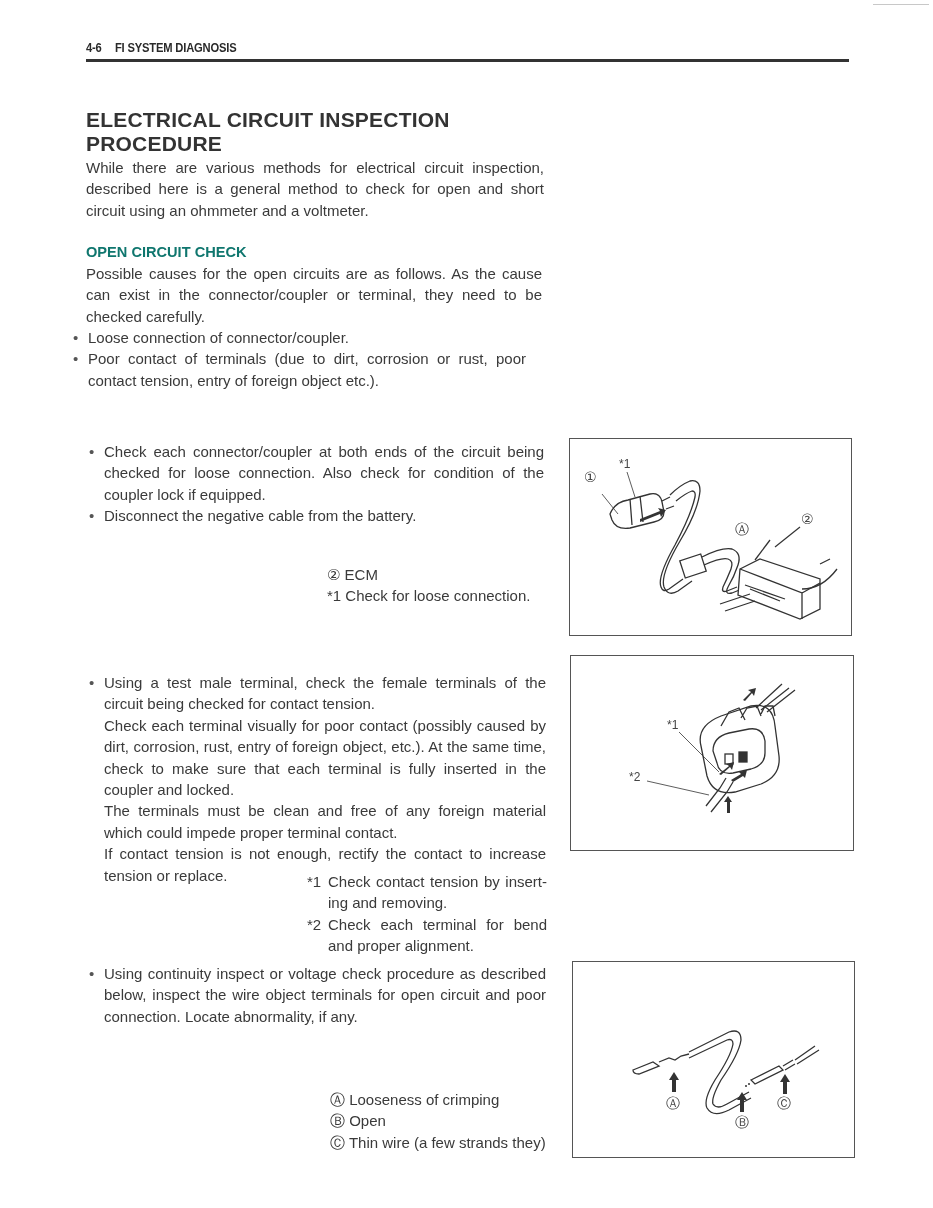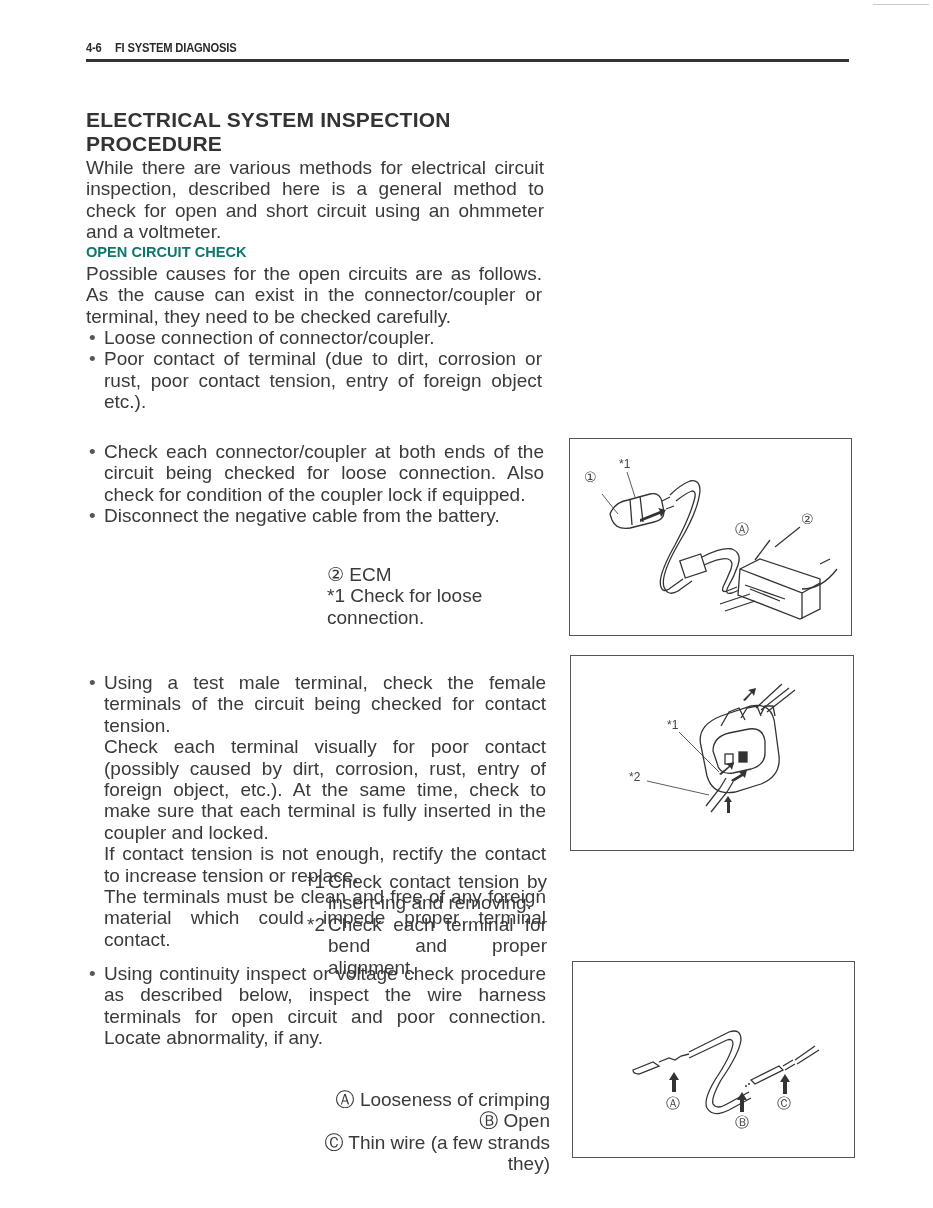--- a/index.html
+++ b/index.html
@@ -5,69 +5,69 @@
     html, body { margin: 0; padding: 0; }
     body {
       width: 933px; height: 1208px; background: #ffffff; position: relative; overflow: hidden;
       font-family: "Liberation Sans", "DejaVu Sans", sans-serif; color: #333333;
     }
     .corner-line { position: absolute; left: 873px; top: 4px; width: 56px; height: 1px; background: #c8c8c8; }
     .header { position: absolute; left: 86px; top: 40px; font-family: "Liberation Sans", sans-serif; font-weight: bold; font-size: 13px; color: #2a2a2a; letter-spacing: -0.2px; transform: scaleX(0.86); transform-origin: left top; white-space: nowrap; }
     .header .pg { margin-right: 12px; }
     .header-rule { position: absolute; left: 86px; top: 59px; width: 763px; height: 3px; background: #333; }
     .title { position: absolute; left: 86px; top: 108px; font-weight: bold; font-size: 21px; line-height: 24px; color: #333; letter-spacing: 0.2px; }
-    .text { position: absolute; font-size: 19px; line-height: 21.4px; color: #3a3a3a; }
+    .text { position: absolute; font-size: 15px; line-height: 21.4px; color: #3a3a3a; }
     .just { text-align: justify; text-align-last: left; }
     .intro { left: 86px; top: 157px; width: 458px; }
     .subhead { position: absolute; left: 86px; top: 244px; font-weight: bold; font-size: 14.6px; color: #0f766e; }
     .open-para { left: 86px; top: 263px; width: 456px; }
     ul.bullets { list-style: none; margin: 0; padding: 0; }
     ul.bullets li { position: relative; padding-left: 18px; }
     ul.bullets li::before { content: "\2022"; position: absolute; left: 3px; top: 0; color: #555; }
-    .causes { left: 86px; top: 327px; width: 456px; }
+    .causes { left: 70px; top: 327px; width: 456px; }
     .steps1 { left: 86px; top: 441px; width: 458px; }
     .legend1 { left: 327px; top: 564px; width: 230px; }
     .steps2 { left: 86px; top: 656px; width: 460px; margin-top: 16px; }
     .notes2 { left: 307px; top: 871px; width: 240px; }
     .notes2 .note { position: relative; padding-left: 21px; }
     .notes2 .note .mk { position: absolute; left: 0; top: 0; }
     .steps3 { left: 86px; top: 963px; width: 460px; }
-    .legend3 { left: 310px; top: 1089px; width: 240px; text-align: right; }
+    .legend3 { left: 330px; top: 1089px; width: 240px; }
     .fig { position: absolute; border: 1px solid #555; background: #fff; }
     .fig svg { position: absolute; left: 0; top: 0; }
     .fig1 { left: 569px; top: 438px; width: 281px; height: 196px; }
     .fig2 { left: 570px; top: 655px; width: 282px; height: 194px; }
     .fig3 { left: 572px; top: 961px; width: 281px; height: 195px; }
     .callout { position: absolute; font-size: 12px; color: #444; }
     .circ { font-size: 14px; }
   </style>
 </head>
 <body>
 
 <div class="corner-line"></div>
 
 <div class="header">
   <span class="pg">4-6</span>
   <span>FI SYSTEM DIAGNOSIS</span>
 </div>
 <div class="header-rule"></div>
 
 <div class="title">
-  <div>ELECTRICAL SYSTEM INSPECTION</div>
+  <div>ELECTRICAL CIRCUIT INSPECTION</div>
   <div>PROCEDURE</div>
 </div>
 
 <div class="text intro just">While there are various methods for electrical circuit inspection, described here is a general method to check for open and short circuit using an ohmmeter and a voltmeter.</div>
 
 <div class="subhead">OPEN CIRCUIT CHECK</div>
 <div class="text open-para just">Possible causes for the open circuits are as follows. As the cause can exist in the connector/coupler or terminal, they need to be checked carefully.</div>
 
 <ul class="text bullets causes just">
   <li>Loose connection of connector/coupler.</li>
-  <li>Poor contact of terminal (due to dirt, corrosion or rust, poor contact tension, entry of foreign object etc.).</li>
+  <li>Poor contact of terminals (due to dirt, corrosion or rust, poor contact tension, entry of foreign object etc.).</li>
 </ul>
 
 <ul class="text bullets steps1 just">
   <li>Check each connector/coupler at both ends of the circuit being checked for loose connection. Also check for condition of the coupler lock if equipped.</li>
   <li>Disconnect the negative cable from the battery.</li>
 </ul>
 
 <div class="text legend1">
   <div>② ECM</div>
   <div>*1 Check for loose connection.</div>
@@ -102,22 +102,22 @@
   <span class="callout" style="left:49px;top:18px;">*1</span>
   <span class="callout circ" style="left:165px;top:82px;">Ⓐ</span>
   <span class="callout circ" style="left:231px;top:72px;">②</span>
 </div>
 
 <div class="text steps2 just">
   <ul class="bullets">
     <li>
       <div>Using a test male terminal, check the female terminals of the circuit being checked for contact tension.</div>
       <div>Check each terminal visually for poor contact (possibly caused by dirt, corrosion, rust, entry of foreign object, etc.). At the same time, check to make sure that each terminal is fully inserted in the coupler and locked.</div>
+      <div>The terminals must be clean and free of any foreign material which could impede proper terminal contact.</div>
       <div>If contact tension is not enough, rectify the contact to increase tension or replace.</div>
-      <div>The terminals must be clean and free of any foreign material which could impede proper terminal contact.</div>
     </li>
   </ul>
 </div>
 
 <div class="text notes2 just">
   <div class="note">
     <span class="mk">*1</span>
     <span>Check contact tension by insert-ing and removing.</span>
   </div>
   <div class="note">
@@ -145,21 +145,21 @@
         <path d="M153 146 l4 -6 l4 6z"></path>
     </g>
     <path d="M108 76 l40 40" stroke="#333" stroke-width="0.8"></path>
     <path d="M76 125 l62 14" stroke="#333" stroke-width="0.8"></path>
   </svg>
   <span class="callout" style="left:96px;top:62px;">*1</span>
   <span class="callout" style="left:58px;top:114px;">*2</span>
 </div>
 
 <ul class="text bullets steps3 just">
-  <li>Using continuity inspect or voltage check procedure as described below, inspect the wire harness terminals for open circuit and poor connection. Locate abnormality, if any.</li>
+  <li>Using continuity inspect or voltage check procedure as described below, inspect the wire object terminals for open circuit and poor connection. Locate abnormality, if any.</li>
 </ul>
 
 <div class="text legend3">
   <div>Ⓐ Looseness of crimping</div>
   <div>Ⓑ Open</div>
   <div>Ⓒ Thin wire (a few strands they)</div>
 </div>
 
 <div class="fig fig3">
   <svg width="281" height="195" viewBox="0 0 281 195">

